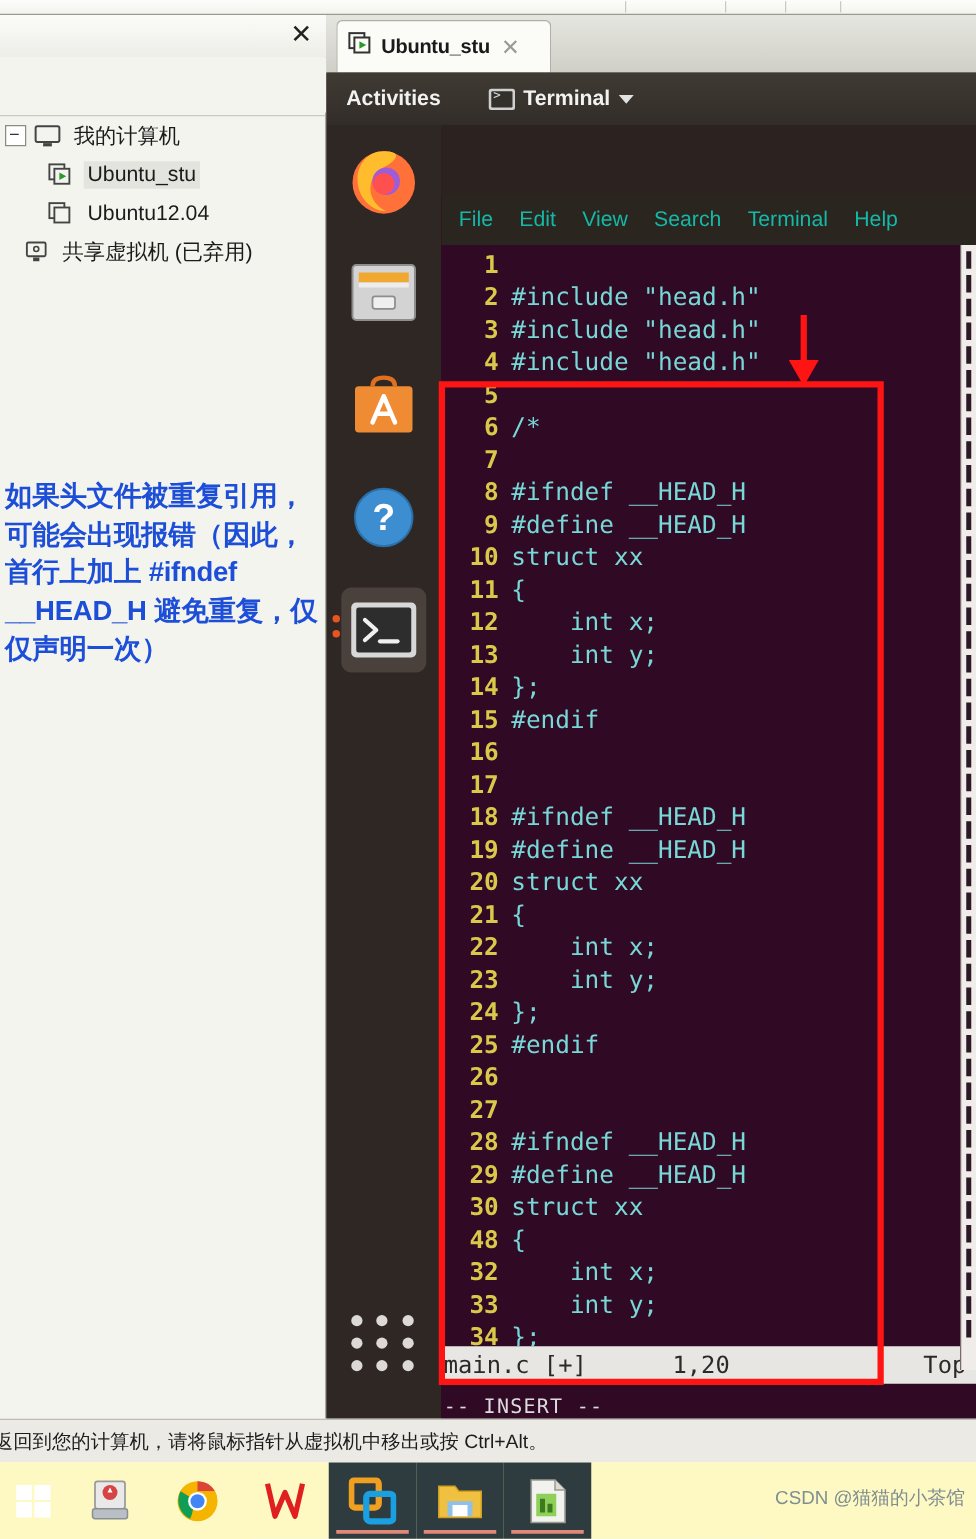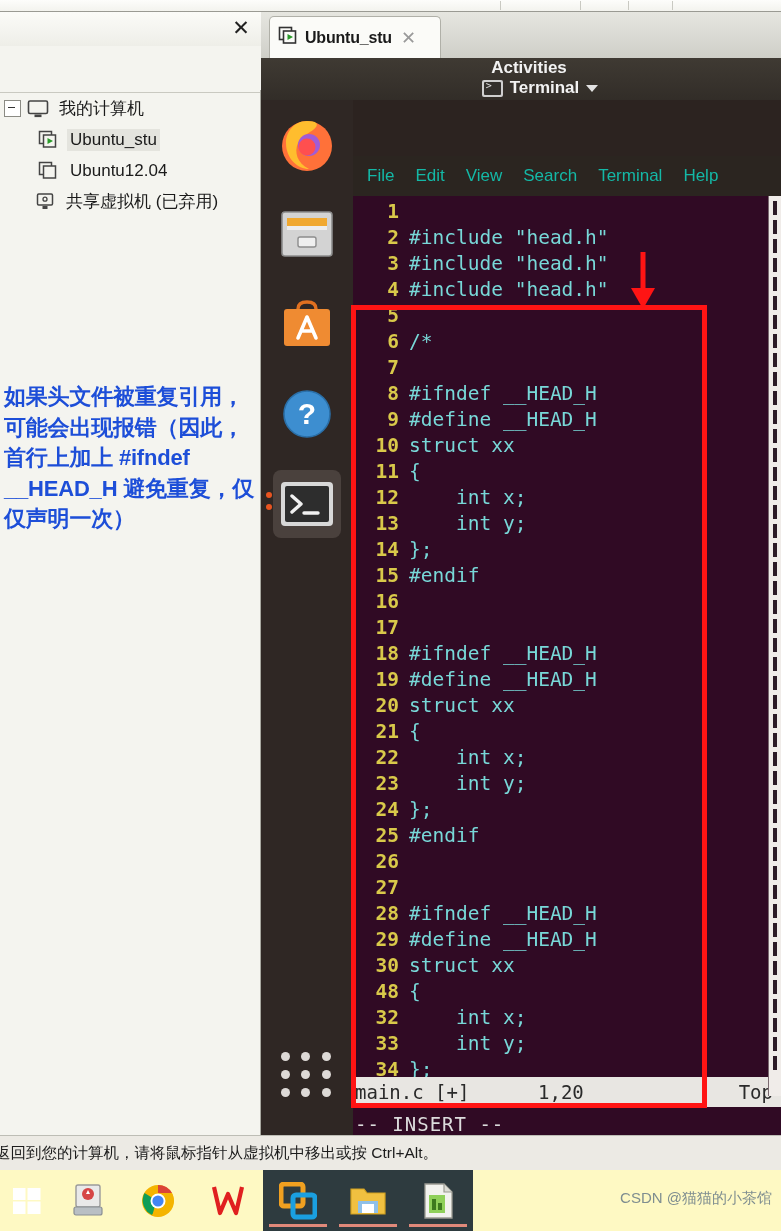--- a/index.html
+++ b/index.html
@@ -83,21 +83,21 @@
     border-top: 1px solid #c9c9c1;
     box-sizing: border-box;
   }
   .tree-row {
     position: relative; display: flex; align-items: center;
     height: 31px; padding-left: 4px;
     font-size: 17px; color: #1b1b1b;
     white-space: nowrap;
   }
   .tree-row.indent1 { padding-left: 38px; }
-  .tree-row.indent-half { padding-left: 34px; }
+  .tree-row.indent-half { padding-left: 18px; }
   .tree-row.selected .tree-label {
     background: #e4e4de;
   }
   .expander {
     width: 15px; height: 15px; flex: 0 0 15px;
     border: 1px solid #8b8b84; background: #fff;
     margin-right: 6px;
     position: relative;
   }
   .expander::before {
@@ -140,21 +140,20 @@
   .ubuntu {
     position: absolute; left: 0; top: 46px; width: 520px; height: 1077px;
     background: #2c2320;
     overflow: hidden;
   }
   .gnome-topbar {
     position: absolute; left: 0; top: 0; width: 520px; height: 42px;
     background: linear-gradient(#3f3a33, #322d28);
     display: flex; align-items: center;
     box-sizing: border-box;
-    flex-direction: column;
   }
   .activities {
     font-size: 17px; font-weight: bold; color: #f2f2f2;
     margin-left: 16px;
     font-family: "Liberation Sans", sans-serif;
   }
   .gnome-app {
     display: flex; align-items: center; gap: 7px; margin-left: 38px;
   }
   .gnome-app-name {
@@ -258,21 +257,21 @@
     display: flex; align-items: center;
     position: relative;
     box-sizing: border-box;
   }
   .vs-file { margin-left: 2px; font-weight: normal; }
   .vs-pos { position: absolute; left: 185px; }
   .vs-top { position: absolute; right: 8px; }
   .vim-mode {
     height: 34px; background: #300a24;
     font-family: "DejaVu Sans Mono", monospace;
-    font-size: 19px; color: #dcdcdc;
+    font-size: 16px; color: #dcdcdc;
     display: flex; align-items: center;
     padding-left: 2px;
     box-sizing: border-box;
     letter-spacing: 1px;
   }
 
   
   .term-scroll {
     position: absolute; right: 0; top: 40px;
     width: 13px; height: 900px;

